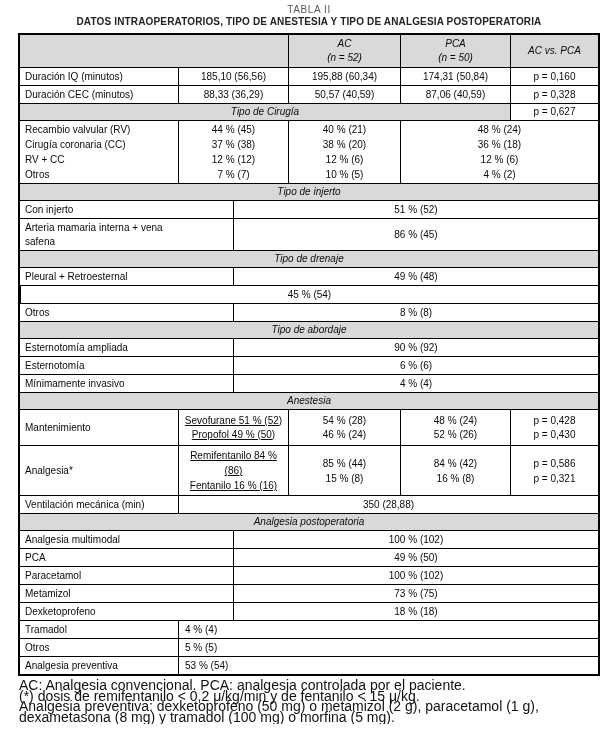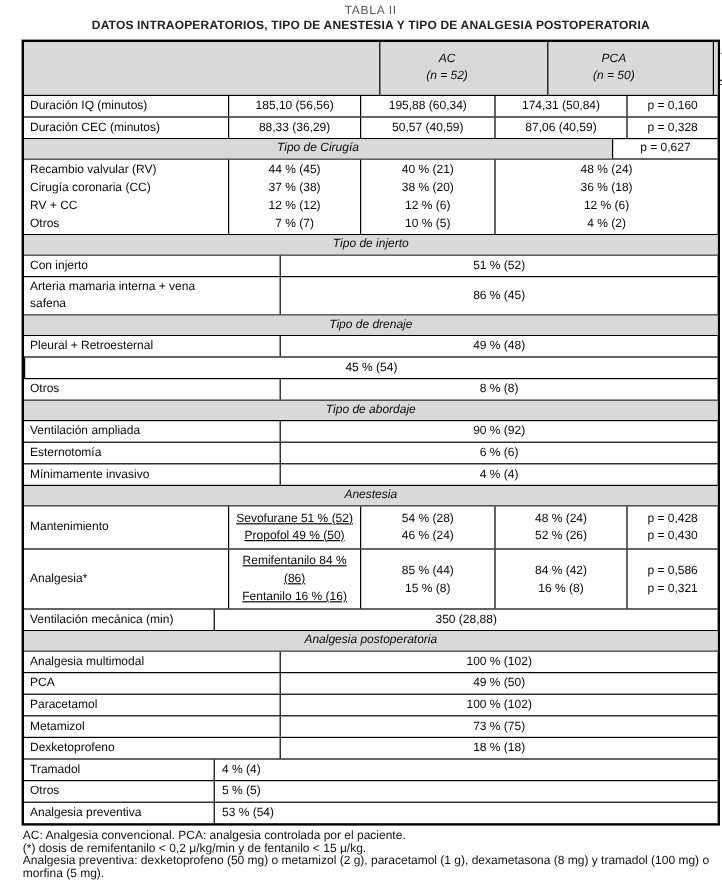--- a/index.html
+++ b/index.html
@@ -4,49 +4,49 @@
 <style>
   *{margin:0;padding:0;box-sizing:border-box;}
   html,body{background:#fff;}
   body{width:602px;font-family:"Liberation Sans",sans-serif;color:#0a0a0a;}
   .page{padding:2px 2px 0 18px;}
   .caption{text-align:center;padding:2px 0 5px 0;}
   .cap-num{font-size:10px;line-height:12px;color:#585858;letter-spacing:.6px;}
   .cap-title{font-size:10px;line-height:12px;color:#222;font-weight:bold;letter-spacing:.15px;}
   .t{border:2px solid #000;background:#fff;}
   .tr{display:flex;align-items:stretch;border-top:1px solid #000;}
-  .tr.first{border-top:none;gap:28px;}
+  .tr.first{border-top:none;}
   .td{border-left:1px solid #000;font-size:10px;line-height:14px;display:flex;flex-direction:column;
       justify-content:center;align-items:center;text-align:center;padding:1px 3px;}
   .td.first{border-left:none;}
   .td.lab{align-items:flex-start;text-align:left;padding-left:5px;}
   .td.lval{align-items:flex-start;text-align:left;padding-left:6px;}
   .c1{flex:0 0 158px;width:158px;}
-  .c2{flex:0 0 110px;width:110px;margin-left:12px;}
+  .c2{flex:0 0 110px;width:110px;}
   .c3{flex:0 0 112px;width:112px;}
   .c4{flex:0 0 110px;width:110px;}
   .c5{flex:1 1 auto;}
   .mC{flex:0 0 268px;width:268px;}
   .mB{flex:0 0 490px;width:490px;}
   .mL{flex:0 0 213px;width:213px;}
   .gray{background:var(--band-bg,#d9d9d9);}
   .band-cell{font-style:italic;background:var(--band-bg,#d9d9d9);}
   .head .td{font-style:italic;}
   .h-head{min-height:32px;}
   .h-row{min-height:18px;}
   .h-band{min-height:16px;}
   .h-surg{min-height:62px;}
   .h-art{min-height:32px;}
   .h-mant{min-height:36px;}
   .h-anal{min-height:50px;}
   .ln{line-height:14px;}
   .ln15{line-height:15px;text-align:center;}
   .nowrap{white-space:nowrap;text-decoration:underline;}
   .wrap170{max-width:165px;}
-  .notes{font-size:10px;line-height:10.5px;color:#111;padding:4px 1px 2px 1px;}
+  .notes{font-size:14px;line-height:10.5px;color:#111;padding:4px 1px 2px 1px;}
 </style>
 </head>
 <body>
 
 <div class="page">
 
   <div class="caption">
     <div class="cap-num">TABLA II</div>
     <div class="cap-title">DATOS INTRAOPERATORIOS, TIPO DE ANESTESIA Y TIPO DE ANALGESIA POSTOPERATORIA</div>
   </div>
@@ -146,21 +146,21 @@
     <div class="tr h-row">
       <div class="td first mL lab">Otros</div>
       <div class="td c5">8 % (8)</div>
     </div>
 
     <div class="tr h-band">
       <div class="td first c5 band-cell">Tipo de abordaje</div>
     </div>
 
     <div class="tr h-row">
-      <div class="td first mL lab">Ventilación ampliada</div>
+      <div class="td first mL lab">Esternotomía ampliada</div>
       <div class="td c5">90 % (92)</div>
     </div>
     <div class="tr h-row">
       <div class="td first mL lab">Esternotomía</div>
       <div class="td c5">6 % (6)</div>
     </div>
     <div class="tr h-row">
       <div class="td first mL lab">Mínimamente invasivo</div>
       <div class="td c5">4 % (4)</div>
     </div>

